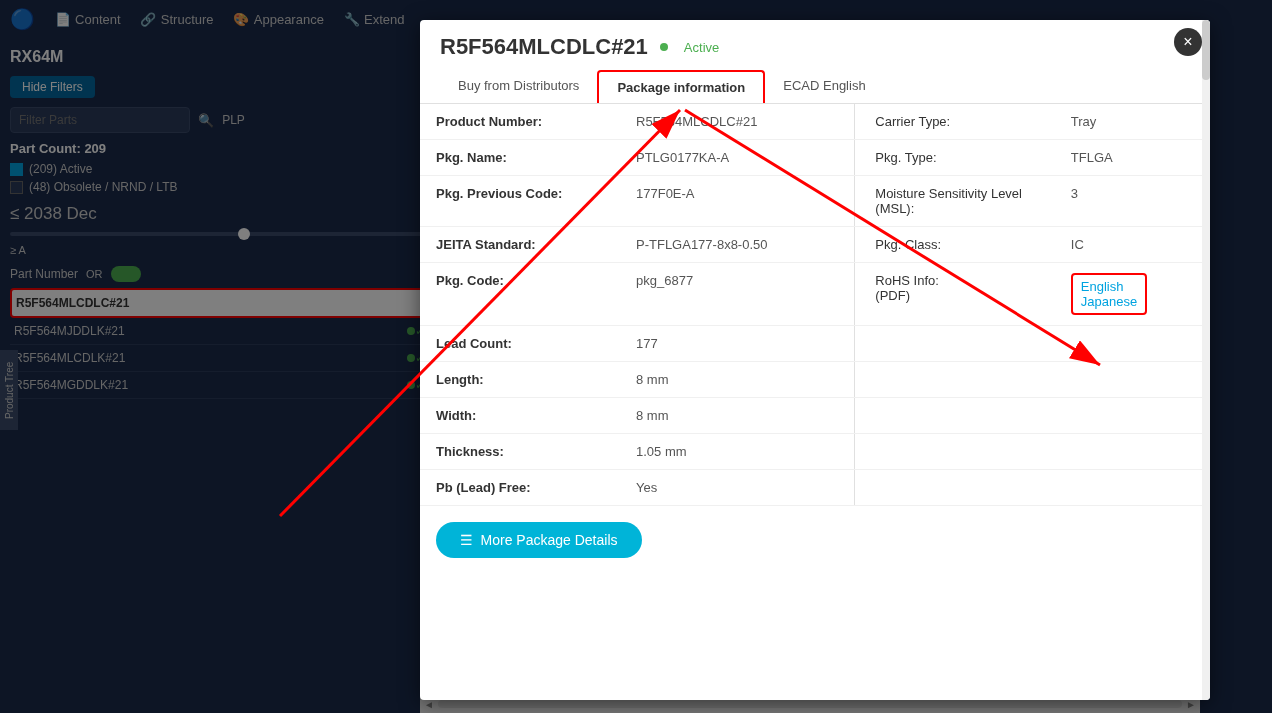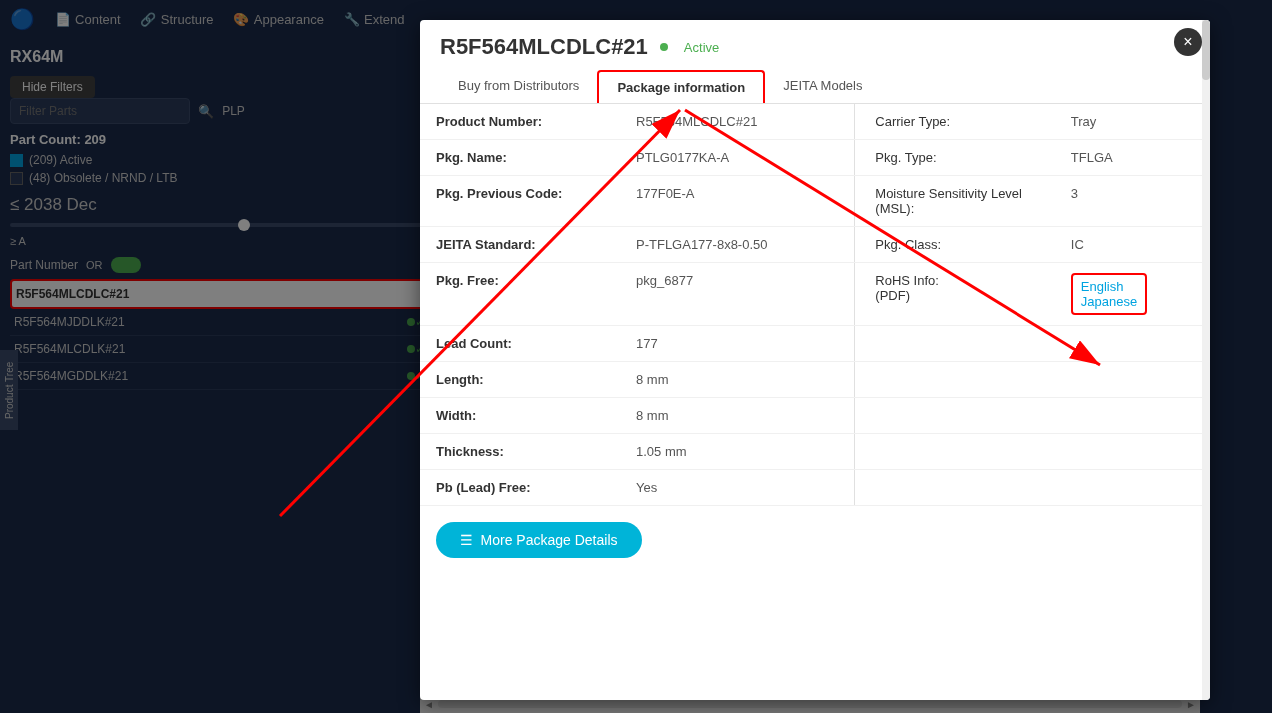--- a/index.html
+++ b/index.html
@@ -19,22 +19,22 @@
     .nav-logo { color: #00a3e0; font-size: 20px; font-weight: bold; }
     .nav-item { color: #ccc; font-size: 13px; display: flex; align-items: center; gap: 4px; cursor: pointer; }
 
     
     .left-panel {
       position: absolute; top: 38px; left: 0; width: 476px; height: 675px;
       background: #1a2a4a; padding: 10px;
     }
     .part-header { color: white; font-size: 16px; font-weight: bold; margin-bottom: 10px; display: flex; align-items: center; gap: 8px; }
     .hide-filters-btn {
-      background: #404040; color: white; border: none; border-radius: 4px;
-      padding: 4px 12px; font-size: 12px; cursor: pointer; margin-bottom: 0;
+      background: #0369a1; color: white; border: none; border-radius: 4px;
+      padding: 4px 12px; font-size: 12px; cursor: pointer; margin-bottom: 9px;
     }
     .filter-row { display: flex; align-items: center; gap: 8px; margin-bottom: 8px; }
     .filter-input {
       background: #2a3a5a; border: 1px solid #3a4a6a; color: white;
       padding: 5px 8px; border-radius: 4px; font-size: 12px; width: 180px;
     }
     .plp-label { color: #ccc; font-size: 12px; }
     .part-count { color: white; font-size: 13px; font-weight: bold; margin-bottom: 6px; }
     .checkbox-row { display: flex; align-items: center; gap: 6px; color: #ccc; font-size: 12px; margin-bottom: 4px; }
     .checkbox-box { width: 13px; height: 13px; border: 1px solid #666; background: #2a3a5a; display: inline-block; }
@@ -243,21 +243,21 @@
     <div class="modal-title">
       <span class="modal-part-number">R5F564MLCDLC#21</span>
       <span class="active-badge">
         <span class="active-dot"></span>
         <span>Active</span>
       </span>
     </div>
     <div class="modal-tabs">
       <div class="modal-tab">Buy from Distributors</div>
       <div class="modal-tab active">Package information</div>
-      <div class="modal-tab">JEITA Models</div>
+      <div class="modal-tab">ECAD English</div>
     </div>
   </div>
 
   <div class="modal-content">
     <table class="info-table">
 
       <tbody>
           <tr>
         <td class="label">Product Number:</td>
         <td class="value">R5F564MLCDLC#21</td>
@@ -280,21 +280,21 @@
       </tr>
 
       <tr>
         <td class="label">JEITA Standard:</td>
         <td class="value">P-TFLGA177-8x8-0.50</td>
         <td class="right-label">Pkg. Class:</td>
         <td class="right-value">IC</td>
       </tr>
 
       <tr>
-        <td class="label">Pkg. Free:</td>
+        <td class="label">Pkg. Code:</td>
         <td class="value">pkg_6877</td>
         <td class="right-label" style="vertical-align:top;">RoHS Info:<br>(PDF)</td>
         <td class="right-value">
           <div class="rohs-highlight">
             <div class="rohs-links">
               <a href="#" class="rohs-link">English</a>
               <a href="#" class="rohs-link">Japanese</a>
             </div>
           </div>
         </td>

